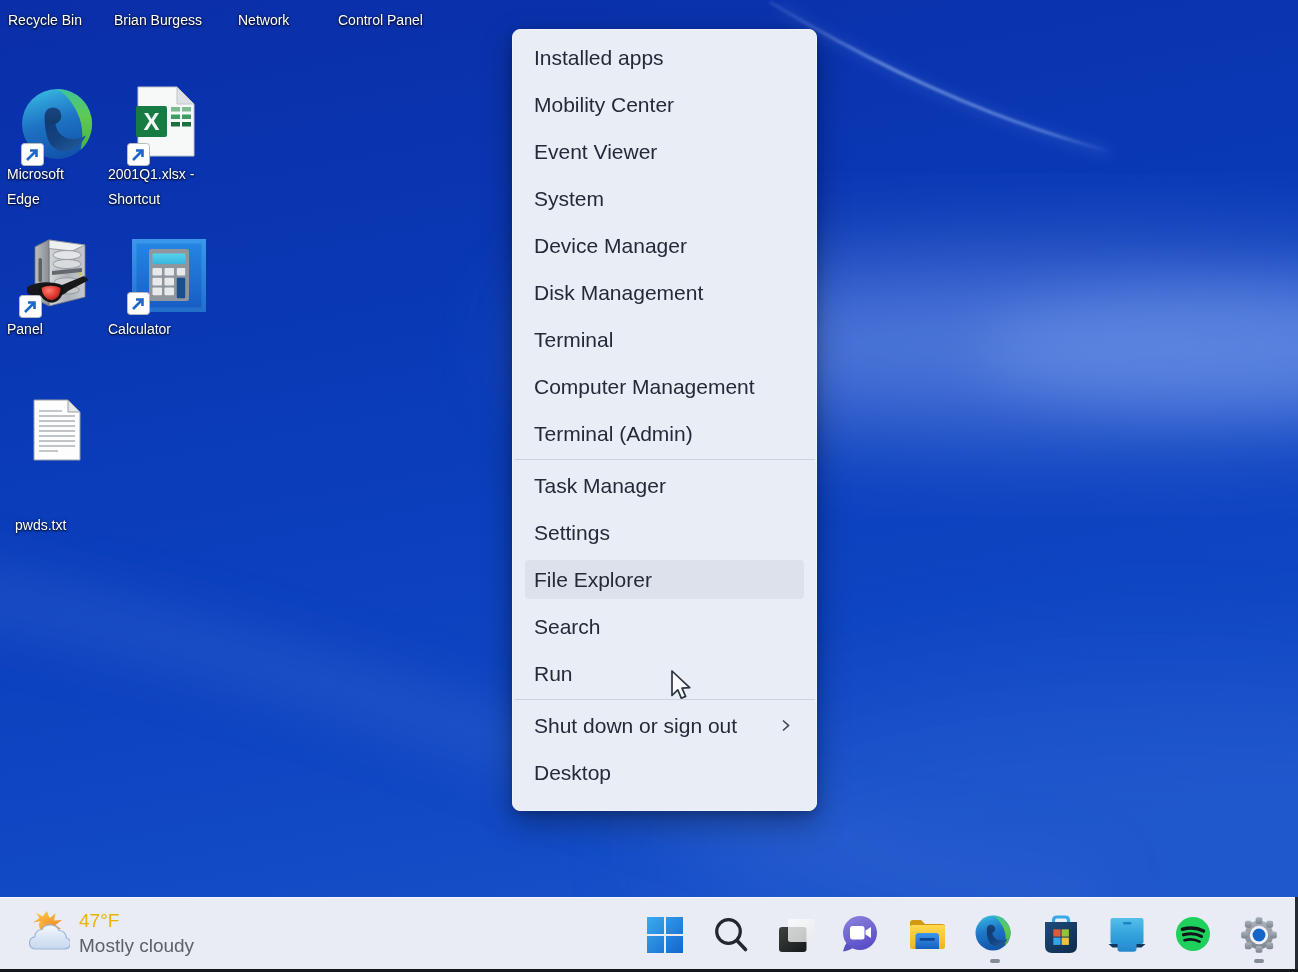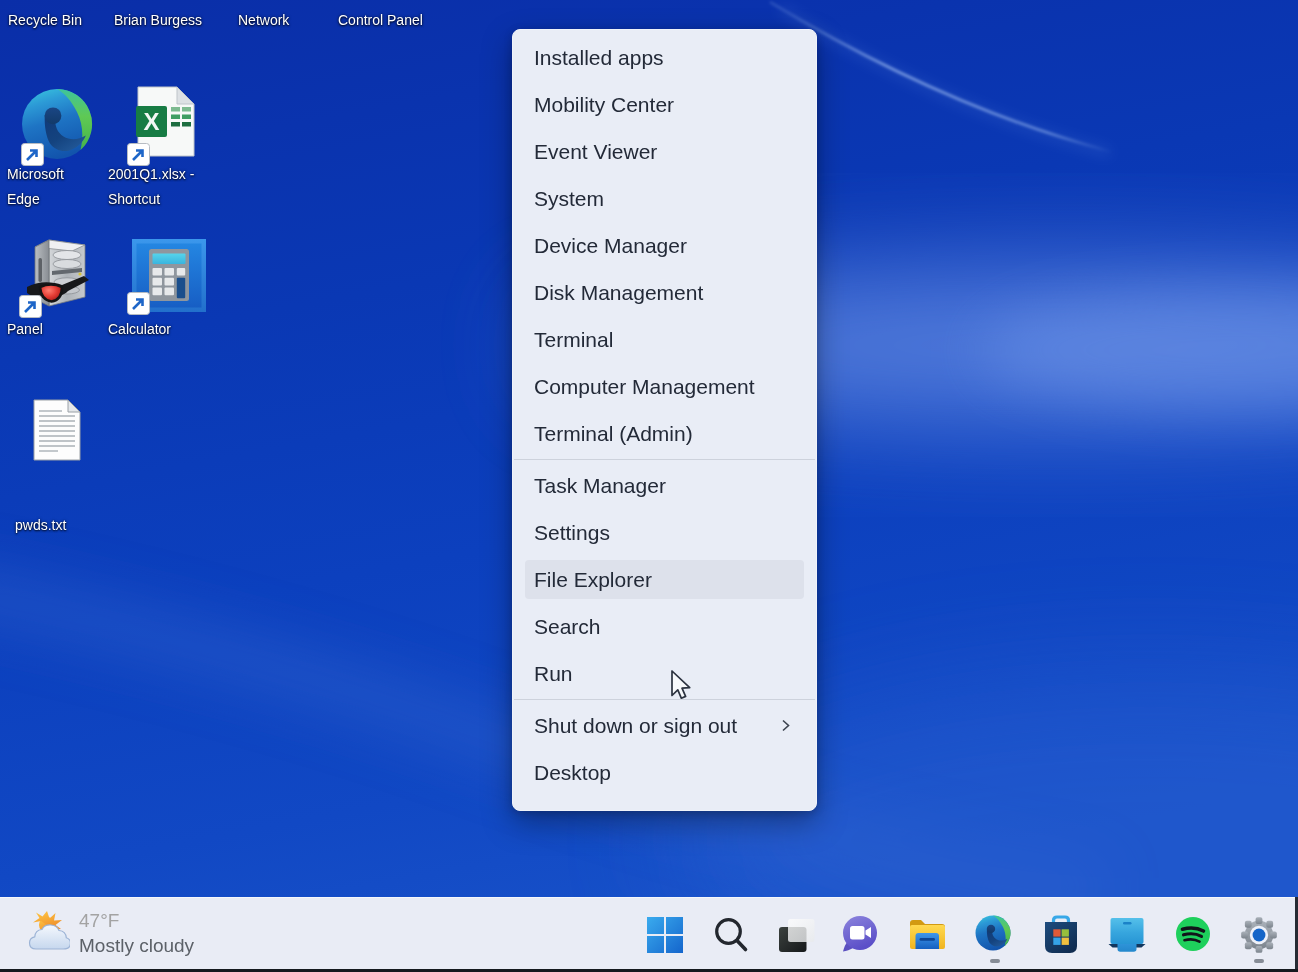--- a/index.html
+++ b/index.html
@@ -24,21 +24,21 @@
   .mi.hl::before { content:''; position:absolute; left:0; right:0; top:4px; bottom:4px;
         background:#dde1eb; border-radius:4px; z-index:-1; }
   .msep { height:1px; background:#cdd2dc; margin:2px 1px; }
   .chev { position:absolute; right:12px; top:0; }
 
   
   #taskbar { position:absolute; left:0; top:897px; width:1298px; height:72px;
              background:#e9ecf5; border-top:1px solid #f5f7fb; }
   #bottomstrip { position:absolute; left:0; top:969px; width:1298px; height:3px; background:#15191e; }
   #weatherwrap { position:absolute; left:26px; top:908px; height:52px; }
-  #wtemp { position:absolute; left:79px; top:910px; font-size:19px; color:#a3a3a3; }
+  #wtemp { position:absolute; left:79px; top:910px; font-size:19px; color:#eab308; }
   #wdesc { position:absolute; left:79px; top:935px; font-size:19px; color:#5c6168; }
   .runpill { position:absolute; width:10px; height:4px; border-radius:2px; background:#868c96; top:959px; }
 </style>
 </head>
 <body>
 
 <svg id="wall" viewBox="0 0 1298 972" preserveAspectRatio="none">
   <defs>
     <linearGradient id="bgv" x1="0" y1="0" x2="0.25" y2="1">
       <stop offset="0" stop-color="#0a2ea8"></stop>

